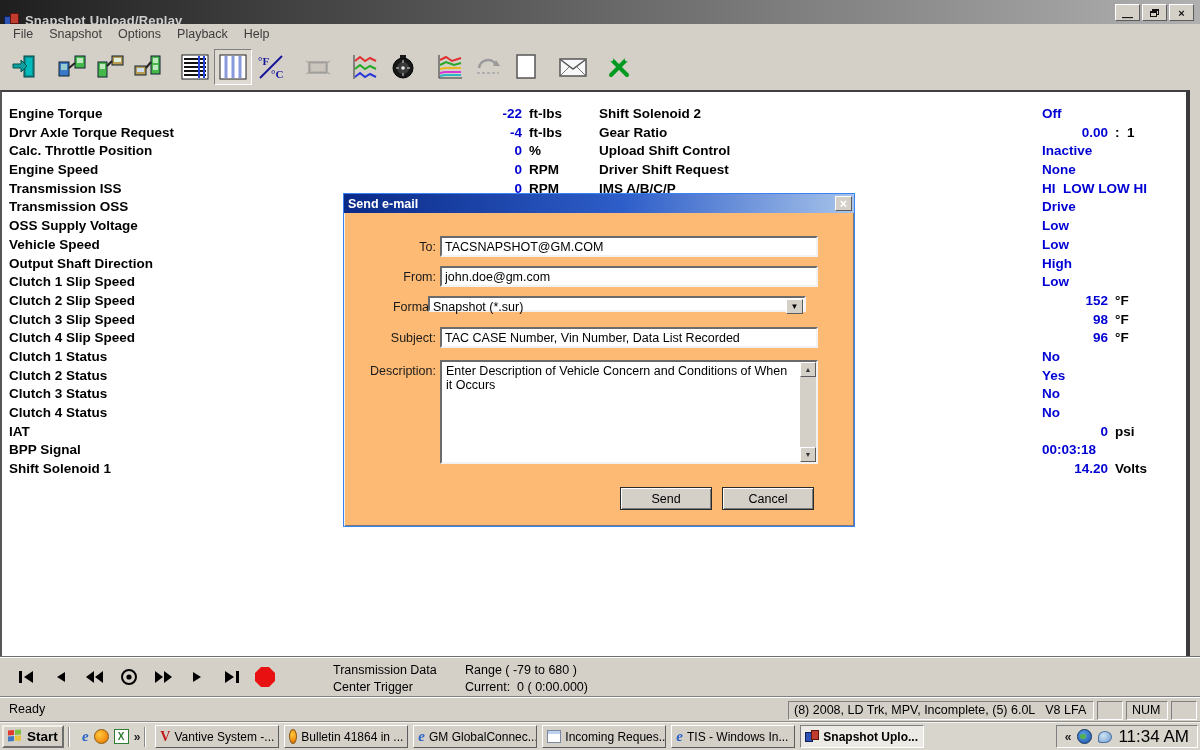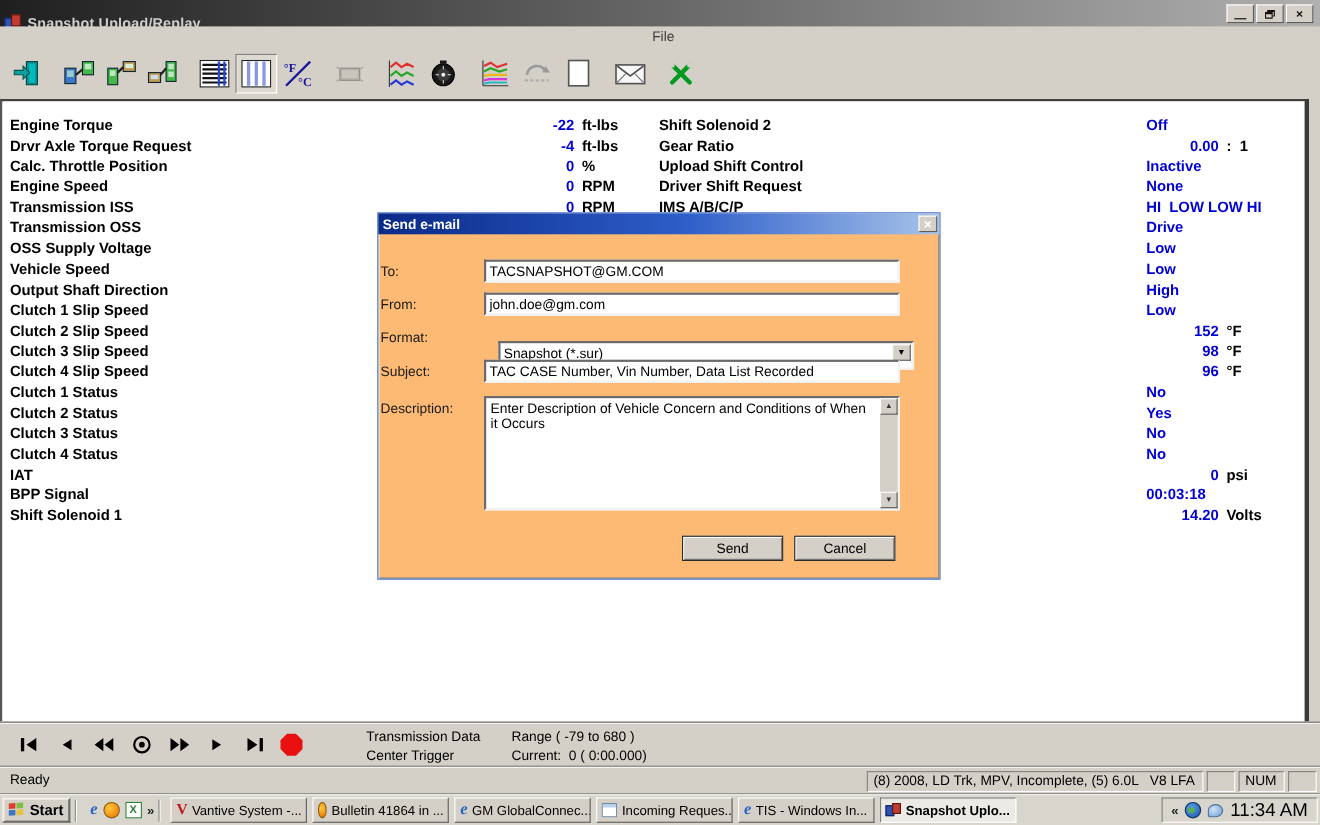--- a/index.html
+++ b/index.html
@@ -25,21 +25,21 @@
   .cap-btn { width:25px; height:17px; font-size:11px; font-weight:bold; color:#111;
     display:flex; align-items:center; justify-content:center; }
   .cap-btn.min span { position:relative; top:4px; }
   .restore-glyph { position:relative; width:9px; height:8px; }
   .restore-glyph i { position:absolute; display:block; border:1px solid #111; border-top-width:2px; width:7px; height:6px; }
   .restore-glyph i.front { left:0; top:2px; background:#d4d0c8; }
   .restore-glyph i.back { left:2px; top:0; }
 
   
   #menubar { position:absolute; left:0; top:24px; width:1200px; height:20px;
-    display:flex; align-items:center; gap:2px; padding-left:6px; background:#d4d0c8;flex-direction:column; }
+    display:flex; align-items:center; gap:2px; padding-left:6px; background:#d4d0c8; }
   .menu-item { font-size:12.5px; color:#3c3c3c; padding:2px 7px; }
 
   
   #toolbar { position:absolute; left:0; top:44px; width:1200px; height:46px; background:#d4d0c8;
     display:flex; align-items:center; padding-left:6px; }
   .tb-btn { width:38px; height:36px; display:flex; align-items:center; justify-content:center; }
   .tb-btn.pressed { border:1px solid; border-color:#808080 #fff #fff #808080; background:#dedad2; }
   .tb-sep { width:9px; height:30px; }
   .fcwrap { position:relative; width:28px; height:26px; }
 
@@ -61,24 +61,24 @@
   
   #dialog { position:absolute; left:343px; top:193px; width:512px; height:334px;
     background:#fdba74; border:1px solid #3b82f6; box-shadow:inset 1px 1px 0 #f4f1ea, inset -1px -1px 0 #7a7a7a;
     padding:0; z-index:20; }
   #dialog-title { position:relative; height:19px;
     background:linear-gradient(to right,#0a2a88,#2e5ec9 55%,#a8c4ea);
     display:flex; align-items:center; padding-left:4px; }
   #dialog-title span { color:#fff; font-size:12.5px; font-weight:bold; }
   #dialog-close { position:absolute; right:2px; top:2px; width:17px; height:15px;
     font-size:11px; font-weight:bold; display:flex; align-items:center; justify-content:center; color:#000; }
-  .dlg-label { position:absolute; left:2px; width:90px; text-align:left; font-size:12.5px; color:#1a1a1a; }
+  .dlg-label { position:absolute; left:2px; width:90px; text-align:right; font-size:12.5px; color:#1a1a1a; }
   .dlg-input { position:absolute; left:96px; width:378px; height:21px; font-size:12.5px;
     font-family:"Liberation Sans",sans-serif; padding:2px 3px; outline:none; }
-  #combo { position:absolute; left:109px; width:378px; height:26px;margin-top:14px; }
+  #combo { position:absolute; left:84px; width:378px; height:16px; }
   #combo .combo-text { position:absolute; left:3px; top:2px; font-size:12.5px; }
   #combo-arrow { position:absolute; right:1px; top:1px; width:17px; height:15px;
     display:flex; align-items:center; justify-content:center; font-size:8px; color:#000; }
   #desc-wrap { position:absolute; left:96px; top:166px; width:378px; height:104px; }
   #desc-text { position:absolute; left:0; top:0; width:378px; height:104px; resize:none;
     font-family:"Liberation Sans",sans-serif; font-size:12.5px; padding:2px 20px 2px 4px; outline:none; }
   .ta-scroll { position:absolute; right:2px; top:2px; bottom:2px; width:16px; background:#d4d0c8; }
   .sb-btn { position:absolute; left:0; width:16px; height:15px; font-size:7px; color:#333;
     display:flex; align-items:center; justify-content:center; }
   .sb-btn.up{ top:0; } .sb-btn.dn{ bottom:0; }

